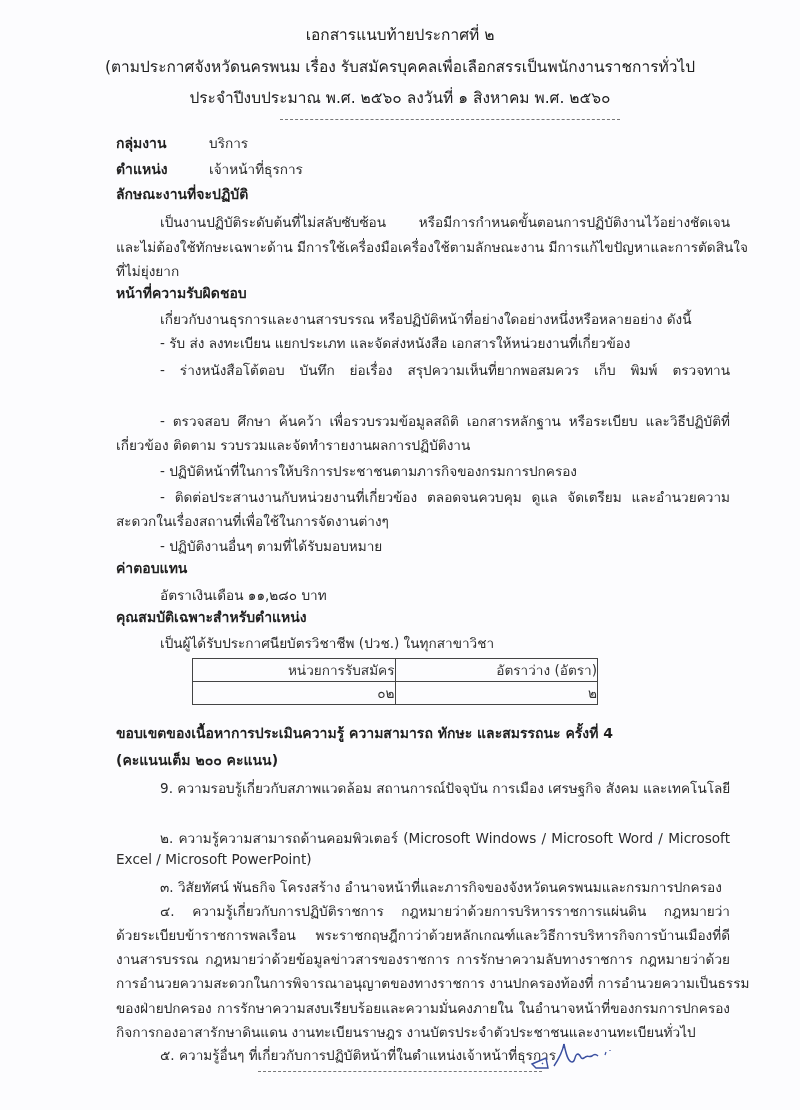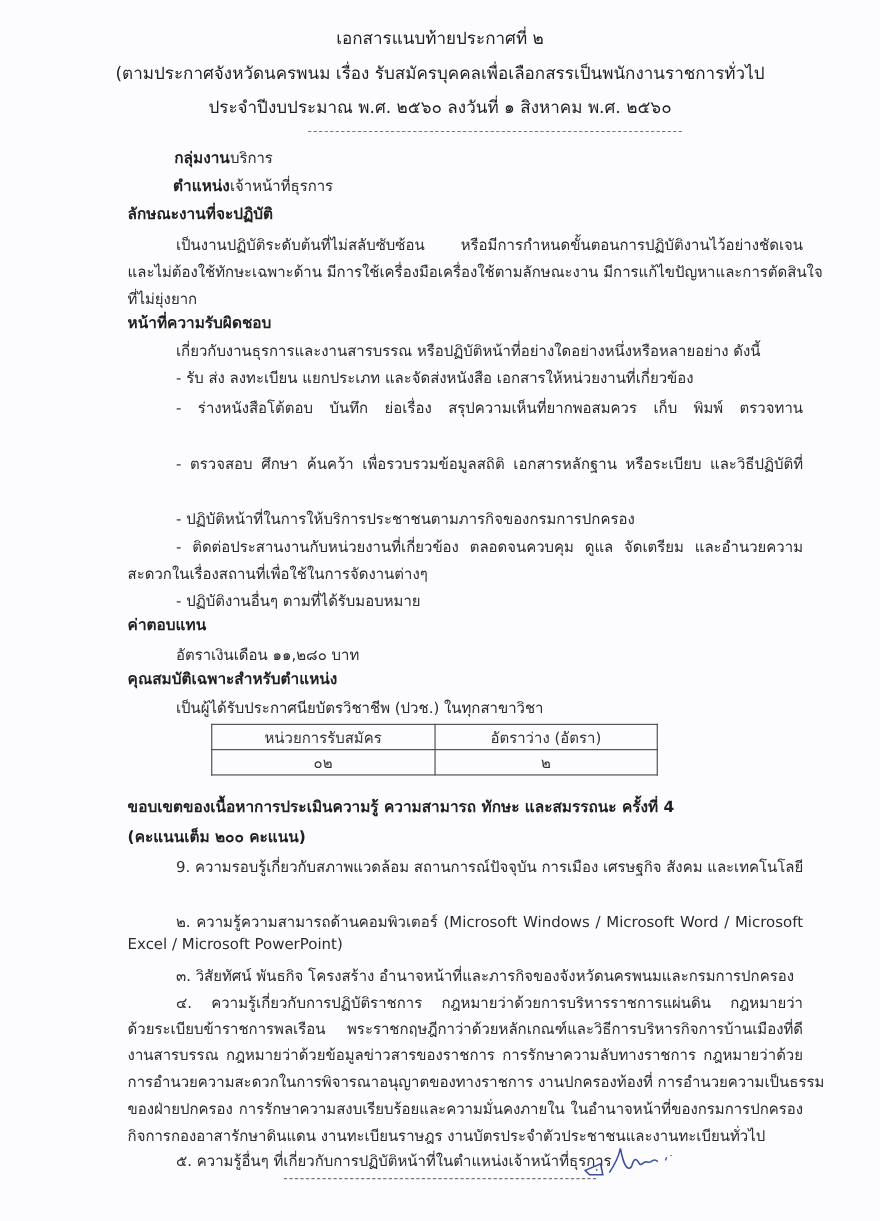--- a/index.html
+++ b/index.html
@@ -5,24 +5,24 @@
     html, body { margin: 0; padding: 0; }
     body {
       width: 800px; height: 1110px; background: #fcfcfe; position: relative; overflow: hidden;
       font-family: "DejaVu Sans", "Liberation Sans", sans-serif; color: #2a2a2a;
     }
     .page { position: absolute; left: 0; top: 12px; width: 712px; height: 1110px; }
     .hdr { position: absolute; left: 0; width: 800px; text-align: center; font-size: 15.5px; color: #1e1e1e; white-space: nowrap; }
     .dash { position: absolute; border-top: 1px dashed #777; height: 0; }
     .ln { position: absolute; white-space: nowrap; font-size: 13.6px; color: #2b2b2b; }
     .hd { position: absolute; white-space: nowrap; font-size: 14px; font-weight: bold; color: #1f1f1f; }
-    .lbl { font-weight: bold; font-size: 14px; color: #1f1f1f; display: inline-block; width: 93px; text-align: right; }
+    .lbl { font-weight: bold; font-size: 14px; color: #1f1f1f; display: inline-block; width: 93px; }
     .justify { text-align: justify; text-align-last: justify; }
     table.vac { position: absolute; left: 192px; top: 646px; width: 406px; border-collapse: collapse; font-size: 13.6px; color: #333; }
-    table.vac td, table.vac th { border: 1.3px solid #444; text-align: center; font-weight: normal; height: 22px; padding: 0; }
+    table.vac td, table.vac th { border: 1.3px solid #444; text-align: right; font-weight: normal; height: 22px; padding: 0; }
     table.vac th { width: 50%; }
     .sig { position: absolute; left: 528px; top: 1020px; width: 90px; height: 40px; }
     .bottom-edge { position: absolute; left: 0; top: 1100px; width: 800px; border-top: 1px solid #999; }
   </style>
 </head>
 <body>
 
 <div class="page">
 
   <div class="hdr" style="top:10px;">เอกสารแนบท้ายประกาศที่ ๒</div>
@@ -40,20 +40,21 @@
   <div class="hd" style="left:116px; top:171px;">ลักษณะงานที่จะปฏิบัติ</div>
   <div class="ln justify" style="left:160px; top:199px; width:570px;">เป็นงานปฏิบัติระดับต้นที่ไม่สลับซับซ้อน หรือมีการกำหนดขั้นตอนการปฏิบัติงานไว้อย่างชัดเจน</div>
   <div class="ln justify" style="left:116px; top:224px; width:614px;">และไม่ต้องใช้ทักษะเฉพาะด้าน มีการใช้เครื่องมือเครื่องใช้ตามลักษณะงาน มีการแก้ไขปัญหาและการตัดสินใจ</div>
   <div class="ln" style="left:116px; top:248px;">ที่ไม่ยุ่งยาก</div>
 
   <div class="hd" style="left:116px; top:270px;">หน้าที่ความรับผิดชอบ</div>
   <div class="ln" style="left:160px; top:296px;">เกี่ยวกับงานธุรการและงานสารบรรณ หรือปฏิบัติหน้าที่อย่างใดอย่างหนึ่งหรือหลายอย่าง ดังนี้</div>
   <div class="ln" style="left:160px; top:320px;">- รับ ส่ง ลงทะเบียน แยกประเภท และจัดส่งหนังสือ เอกสารให้หน่วยงานที่เกี่ยวข้อง</div>
   <div class="ln justify" style="left:160px; top:347px; width:570px;">- ร่างหนังสือโต้ตอบ บันทึก ย่อเรื่อง สรุปความเห็นที่ยากพอสมควร เก็บ พิมพ์ ตรวจทาน</div>
   <div class="ln justify" style="left:160px; top:398px; width:570px;">- ตรวจสอบ ศึกษา ค้นคว้า เพื่อรวบรวมข้อมูลสถิติ เอกสารหลักฐาน หรือระเบียบ และวิธีปฏิบัติที่</div>
+  <div class="ln" style="left:116px; top:422px;">เกี่ยวข้อง ติดตาม รวบรวมและจัดทำรายงานผลการปฏิบัติงาน</div>
   <div class="ln" style="left:160px; top:448px;">- ปฏิบัติหน้าที่ในการให้บริการประชาชนตามภารกิจของกรมการปกครอง</div>
   <div class="ln justify" style="left:160px; top:474px; width:570px;">- ติดต่อประสานงานกับหน่วยงานที่เกี่ยวข้อง ตลอดจนควบคุม ดูแล จัดเตรียม และอำนวยความ</div>
   <div class="ln" style="left:116px; top:498px;">สะดวกในเรื่องสถานที่เพื่อใช้ในการจัดงานต่างๆ</div>
   <div class="ln" style="left:160px; top:523px;">- ปฏิบัติงานอื่นๆ ตามที่ได้รับมอบหมาย</div>
 
   <div class="hd" style="left:116px; top:545px;">ค่าตอบแทน</div>
   <div class="ln" style="left:160px; top:572px;">อัตราเงินเดือน ๑๑,๒๘๐ บาท</div>
 
   <div class="hd" style="left:116px; top:594px;">คุณสมบัติเฉพาะสำหรับตำแหน่ง</div>
   <div class="ln" style="left:160px; top:620px;">เป็นผู้ได้รับประกาศนียบัตรวิชาชีพ (ปวช.) ในทุกสาขาวิชา</div>

